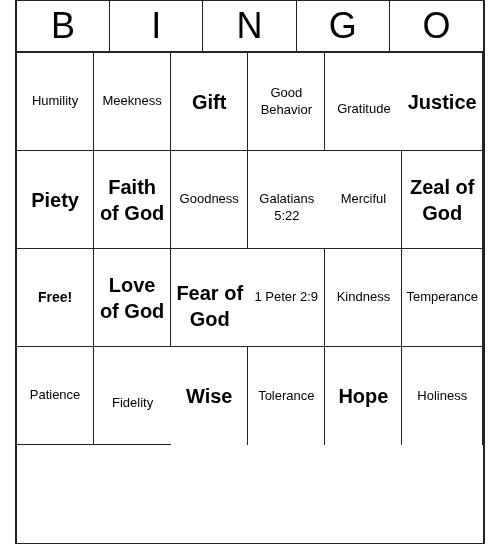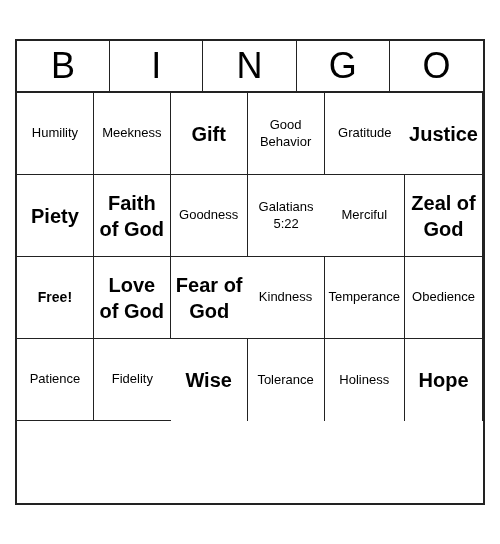--- a/index.html
+++ b/index.html
@@ -53,20 +53,21 @@
       display: flex;
       align-items: center;
       justify-content: center;
       text-align: center;
       padding: 4px;
       min-height: 82px;
     }
 
     .bingo-cell:nth-child(5n) {
       border-right: none;
+      margin-top: 16px;
     }
 
     .bingo-grid .bingo-cell:nth-child(n+21) {
       border-bottom: none;
     }
 
     .cell-text {
       font-size: 13px;
       line-height: 1.3;
     }
@@ -137,40 +138,40 @@
       <div class="bingo-cell">
         <span class="cell-text medium-large">Free!</span>
       </div>
       <div class="bingo-cell">
         <span class="cell-text medium">Love of God</span>
       </div>
       <div class="bingo-cell">
         <span class="cell-text medium">Fear of God</span>
       </div>
       <div class="bingo-cell">
+        <span class="cell-text">1 Peter 2:9</span>
+      </div>
+      <div class="bingo-cell">
         <span class="cell-text">Kindness</span>
       </div>
       <div class="bingo-cell">
         <span class="cell-text">Temperance</span>
-      </div>
-      <div class="bingo-cell">
-        <span class="cell-text">Obedience</span>
       </div>
       <div class="bingo-cell">
         <span class="cell-text">Patience</span>
       </div>
       <div class="bingo-cell">
         <span class="cell-text">Fidelity</span>
       </div>
       <div class="bingo-cell">
         <span class="cell-text xlarge">Wise</span>
       </div>
       <div class="bingo-cell">
         <span class="cell-text">Tolerance</span>
       </div>
       <div class="bingo-cell">
-        <span class="cell-text">Holiness</span>
+        <span class="cell-text xlarge">Hope</span>
       </div>
       <div class="bingo-cell">
-        <span class="cell-text xlarge">Hope</span>
+        <span class="cell-text">Holiness</span>
       </div>
     </div>
 </div>
 
 </body></html>

